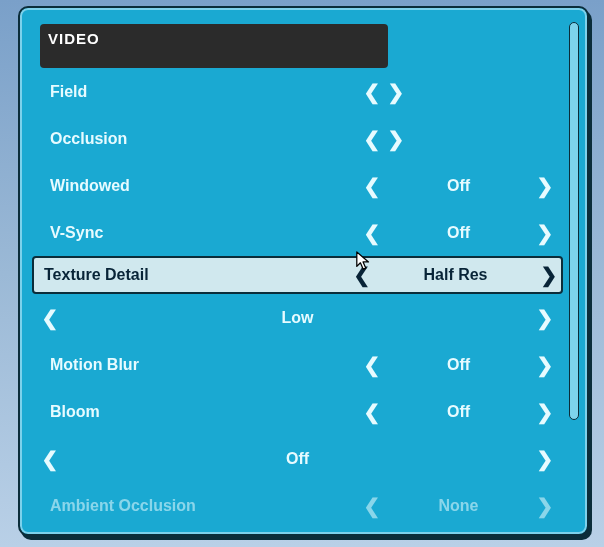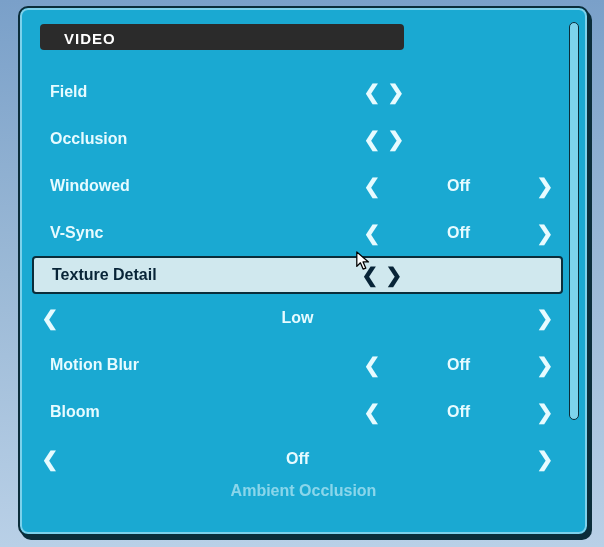--- a/index.html
+++ b/index.html
@@ -13,28 +13,28 @@
     left:18px; top:6px;
     width:567px; height:526px;
     background:#1aa9d2;
     border:2px solid #0b2d3a;
     border-radius:10px;
     box-shadow:3px 4px 0 #0b2d3a, inset 0 0 0 2px #7dd1eb;
   }
   .header{
     position:absolute;
     left:20px; top:16px;
-    width:340px; height:26px;
+    width:340px; height:44px;
     background:#2b2b2b;
     border-radius:4px;
     color:#ffffff;
     font-size:15px;
     letter-spacing:1px;
     line-height:30px;
-    padding-left:24px;
+    padding-left:8px;
   }
   .rows{
     position:absolute;
     left:18px; top:60px; right:30px; bottom:14px;
   }
   .row{
     position:relative;
     height:47px;
     display:flex;
     align-items:center;
@@ -57,25 +57,25 @@
     flex:1;
     text-align:center;
     white-space:nowrap;
   }
   .row.selected{
     background:#d0e8ee;
     border:2px solid #0b2d3a;
     border-radius:4px;
     color:#082437;
     margin:0 -6px;
-    padding:0 8px;
+    padding:0 0;
     height:34px;
   }
   .row.selected .label{padding-left:10px; flex:0 0 306px;}
-  .row.faded{opacity:0.55;flex-direction:column;}
+  .row.faded{opacity:0.55;}
   .scrollbar{
     position:absolute;
     right:8px; top:14px;
     width:8px; height:396px;
     background:#7dd3ec;
     border:1px solid #0b2d3a;
     border-radius:5px;
   }
   .cursor{
     position:absolute;
@@ -118,20 +118,21 @@
     <div class="row">
       <span class="label">V-Sync</span>
       <span class="arrow">❮</span>
       <span class="value">Off</span>
       <span class="arrow">❯</span>
     </div>
 
     <div class="row selected">
       <span class="label">Texture Detail</span>
       <span class="arrow">❮</span>
+      <span class="value">Half Res</span>
       <span class="arrow">❯</span>
     </div>
 
     <div class="row">
       <span class="arrow">❮</span>
       <span class="value">Low</span>
       <span class="arrow">❯</span>
     </div>
 
     <div class="row">

